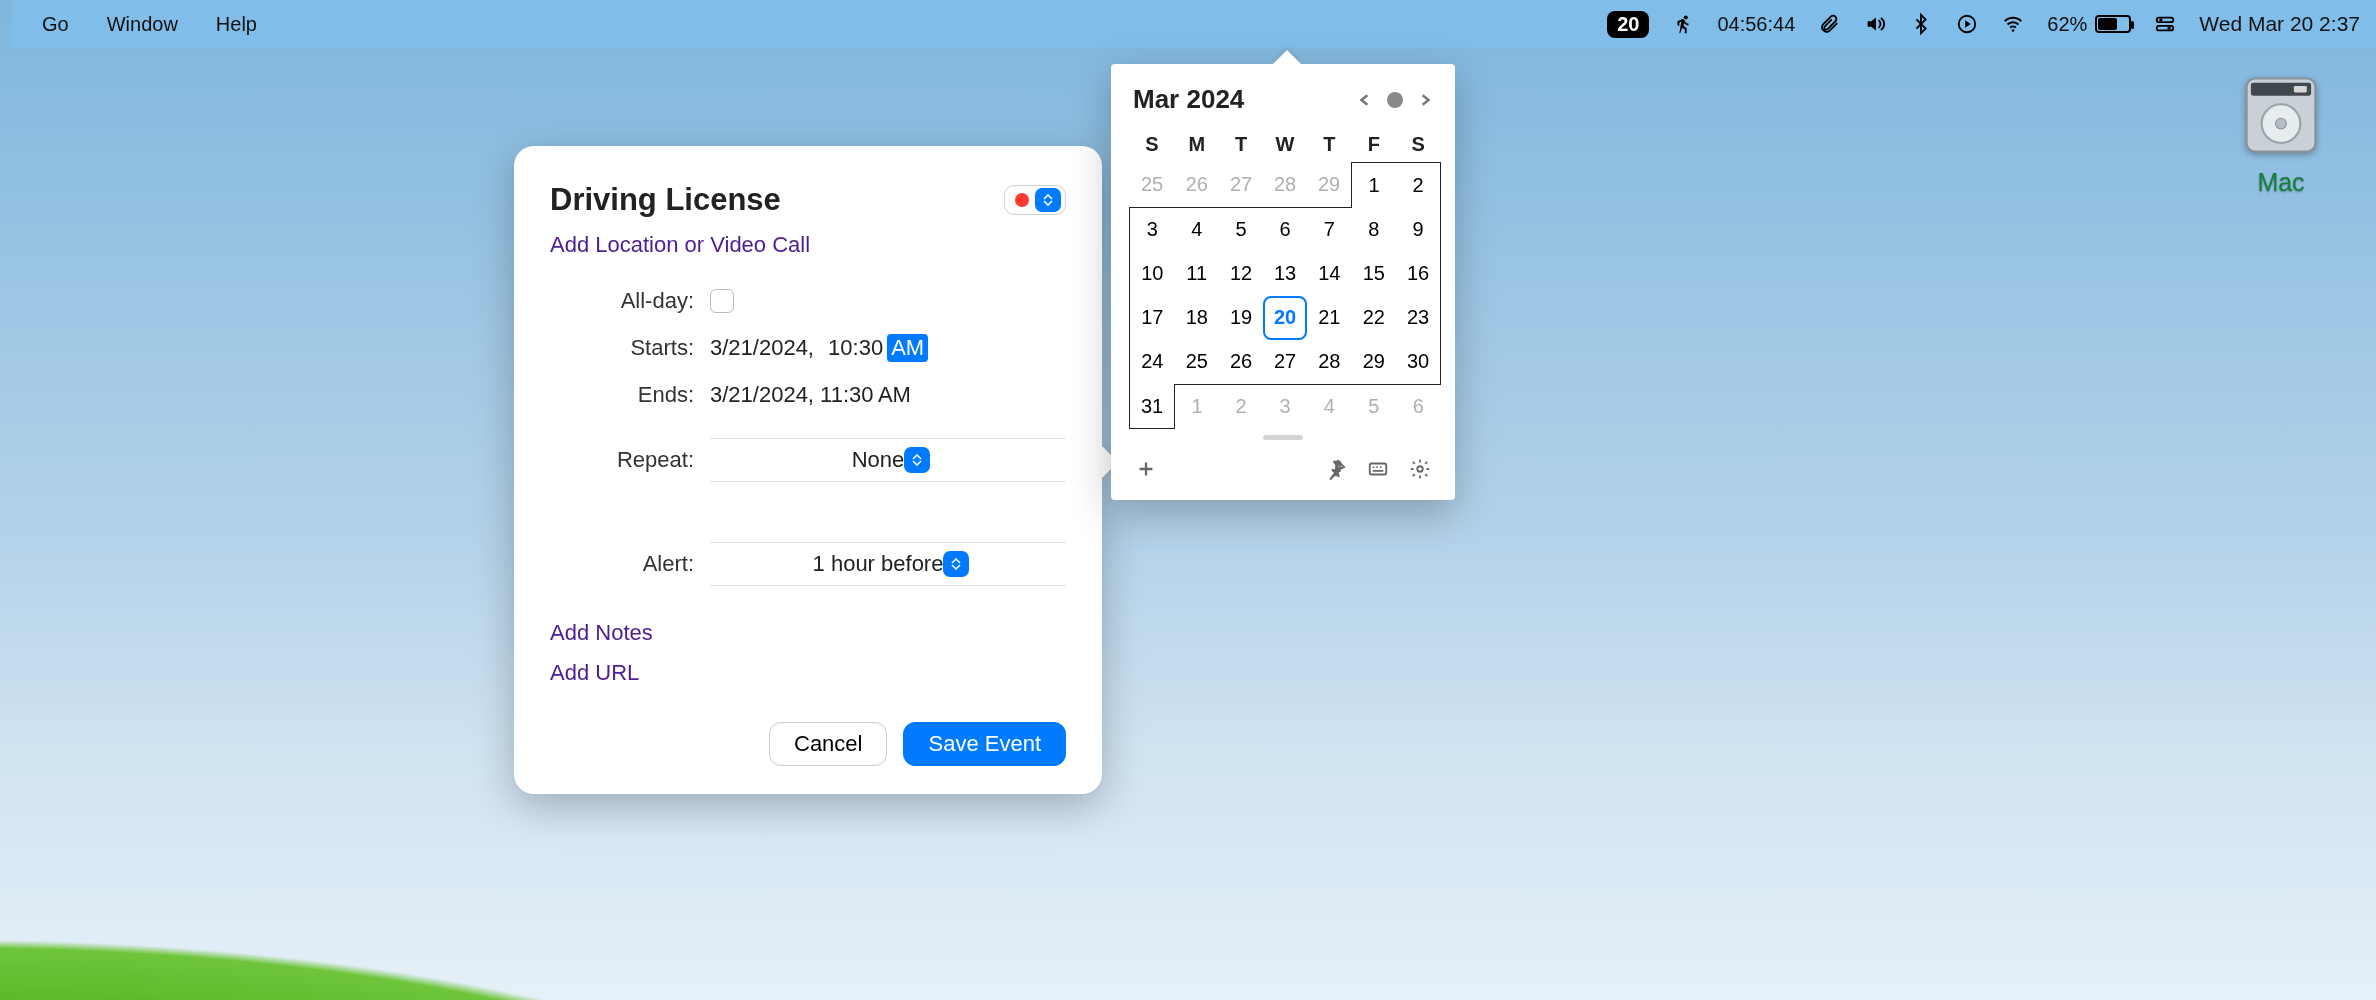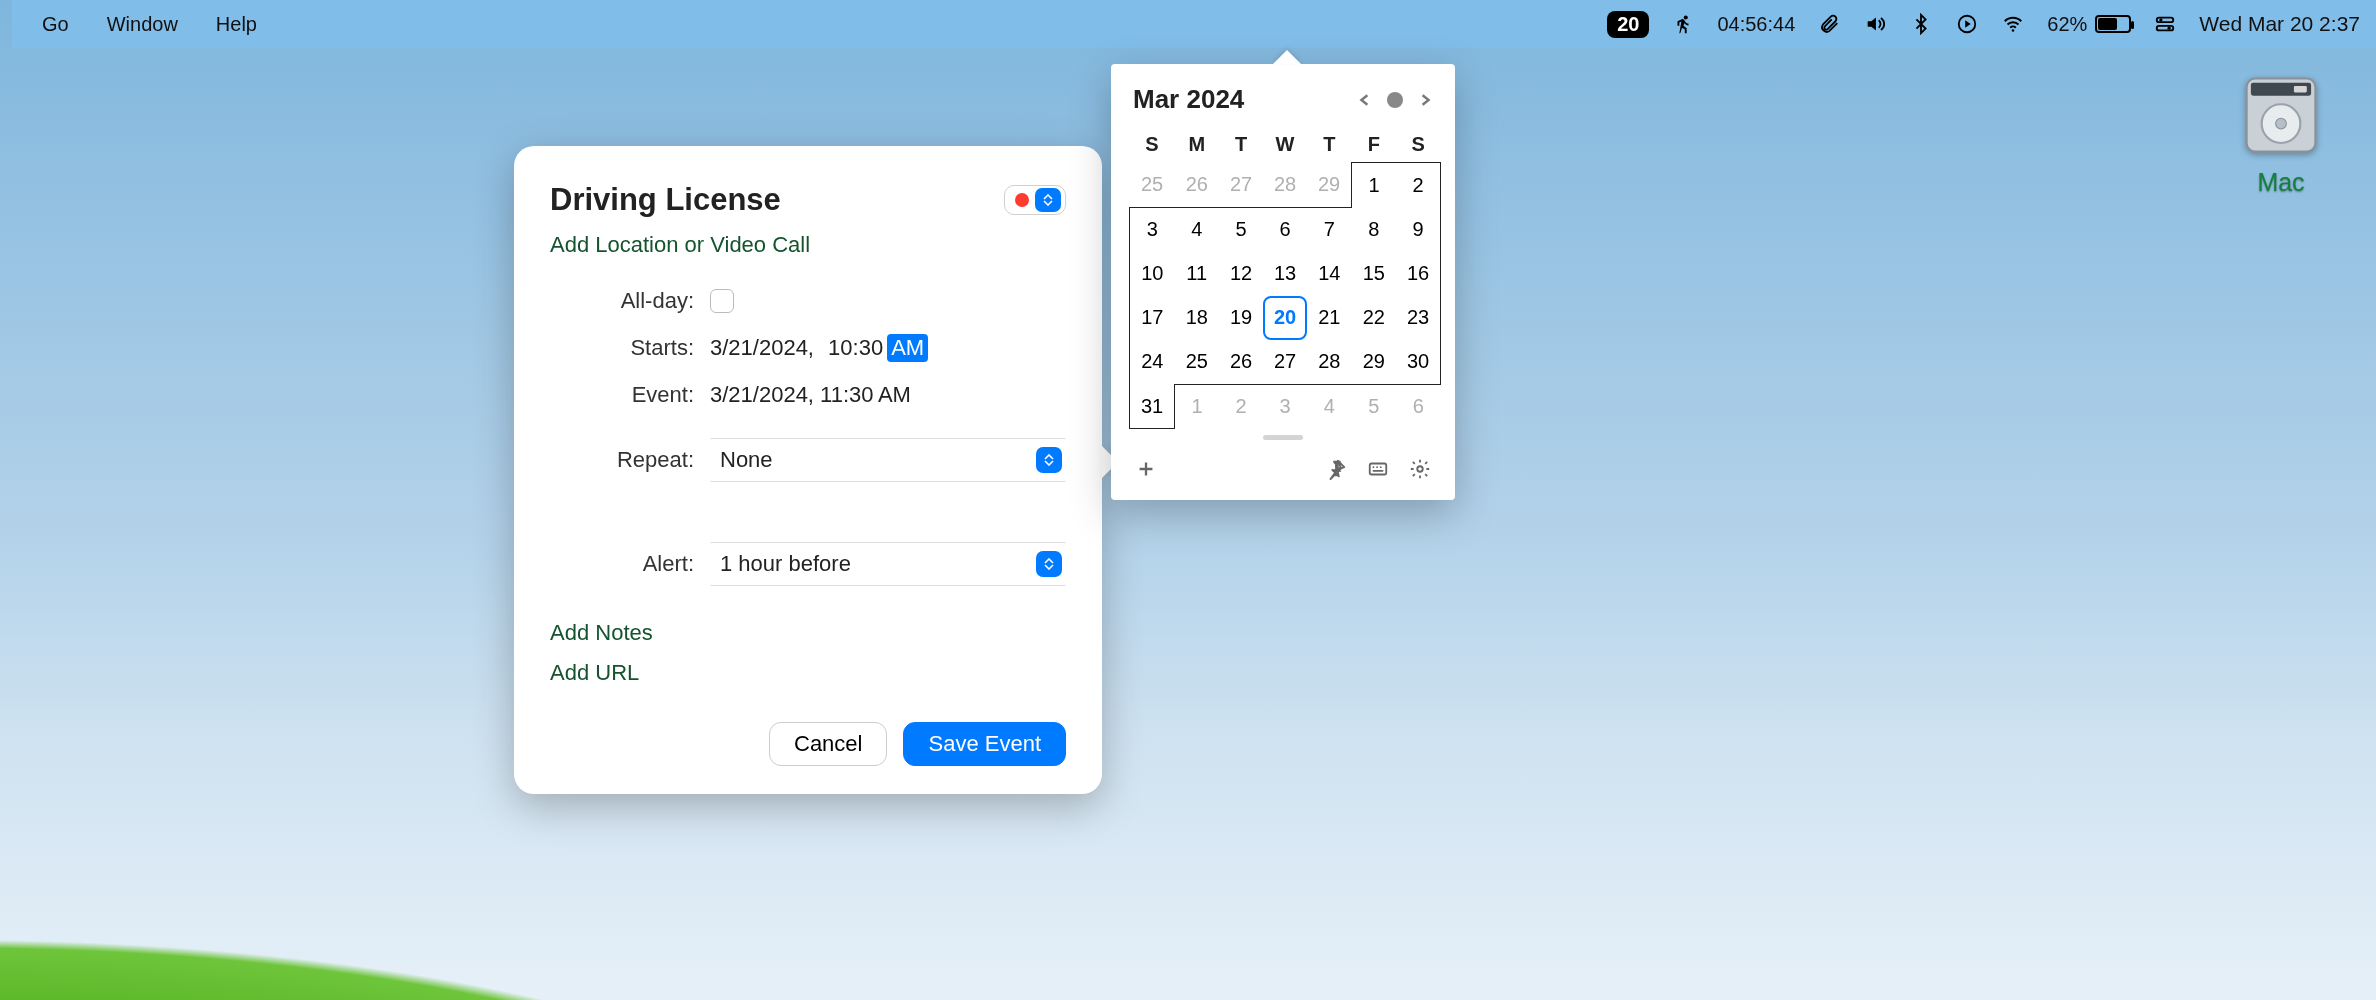--- a/index.html
+++ b/index.html
@@ -46,28 +46,28 @@
     border-radius: 20px; box-shadow: 0 12px 40px rgba(0,0,0,.25);
     padding: 36px 36px 28px 36px;
     display: flex; flex-direction: column; gap: 14px;
   }
   .event-header { display:flex; align-items:center; justify-content:space-between; }
   .event-title { font-size: 31px; font-weight: 700; color:#222; }
   .cal-color-chooser { display:flex; align-items:center; gap:6px; border:1px solid #d0d0d0; border-radius:10px; padding:2px 4px 2px 10px; background:#fff;}
   .cal-dot { width:14px; height:14px; border-radius:50%; background:#ff3b30; }
   .cal-stepper { width:26px; height:24px; background:#007aff; border-radius:7px; display:flex; flex-direction:column; align-items:center; justify-content:center; color:#fff;}
   .cal-stepper svg { width:10px; height:6px; }
-  .event-subtitle, .placeholder-text { color:#14532d; font-size:22px; }
+  .event-subtitle, .placeholder-text { color:#4c1d95; font-size:22px; }
   .form-rows { display:flex; flex-direction:column; gap:20px; margin-top: 16px; }
   .form-row { display:flex; align-items:center; }
   .form-label { width: 160px; text-align:right; color:#333; font-size:22px; padding-right: 16px;}
   .form-value { font-size:22px; color:#222; display:flex; align-items:center; gap:4px;}
   .ampm-selected { background:#007aff; color:#fff; border-radius:4px; padding:1px 4px; }
   .checkbox { width:24px; height:24px; border:1.5px solid #bbb; border-radius:6px; background:#fff;}
-  .select-field { flex:1; display:flex; align-items:center; justify-content:space-between; border-top:1px solid #ddd; border-bottom:1px solid #ddd; padding:8px 4px 8px 10px; font-size:22px; color:#222; border-radius:2px;}
+  .select-field { flex:1; display:flex; align-items:center; justify-content:center; border-top:1px solid #ddd; border-bottom:1px solid #ddd; padding:8px 4px 8px 10px; font-size:22px; color:#222; border-radius:2px;}
   .select-stepper { width:26px; height:26px; background:#007aff; border-radius:7px; display:flex; flex-direction:column; align-items:center; justify-content:center; color:#fff;}
   .select-stepper svg { width:10px; height:6px; }
   .buttons-row { display:flex; justify-content:flex-end; gap:16px; margin-top: 22px; }
   .btn { font-size:22px; padding: 8px 24px; border-radius: 12px; border:1px solid #ccc; background:#fff; cursor:pointer;}
   .btn-primary { background:#007aff; color:#fff; border-color:#007aff; font-weight:400;}
   .popover-arrow-right {
     position:absolute; top:300px; right:-16px;
     width:0;height:0; border-top:16px solid transparent; border-bottom:16px solid transparent; border-left:16px solid #fff;
     filter: drop-shadow(3px 0 3px rgba(0,0,0,.1));
   }
@@ -206,21 +206,21 @@
     <div class="form-row">
       <div class="form-label">Starts:</div>
       <div class="form-value">
         <span>3/21/2024,</span>
         <span>&nbsp;</span>
         <span>10:30</span>
         <span class="ampm-selected">AM</span>
       </div>
     </div>
     <div class="form-row">
-      <div class="form-label">Event:</div>
+      <div class="form-label">Ends:</div>
       <div class="form-value">3/21/2024, 11:30 AM</div>
     </div>
     <div class="form-row" style="margin-top:10px;">
       <div class="form-label">Repeat:</div>
       <div class="select-field">
         <span>None</span>
         <span class="select-stepper">
           <svg viewBox="0 0 10 6">
               <path d="M1 5l4-4 4 4" stroke="#fff" stroke-width="1.6" fill="none"></path>
             </svg>

